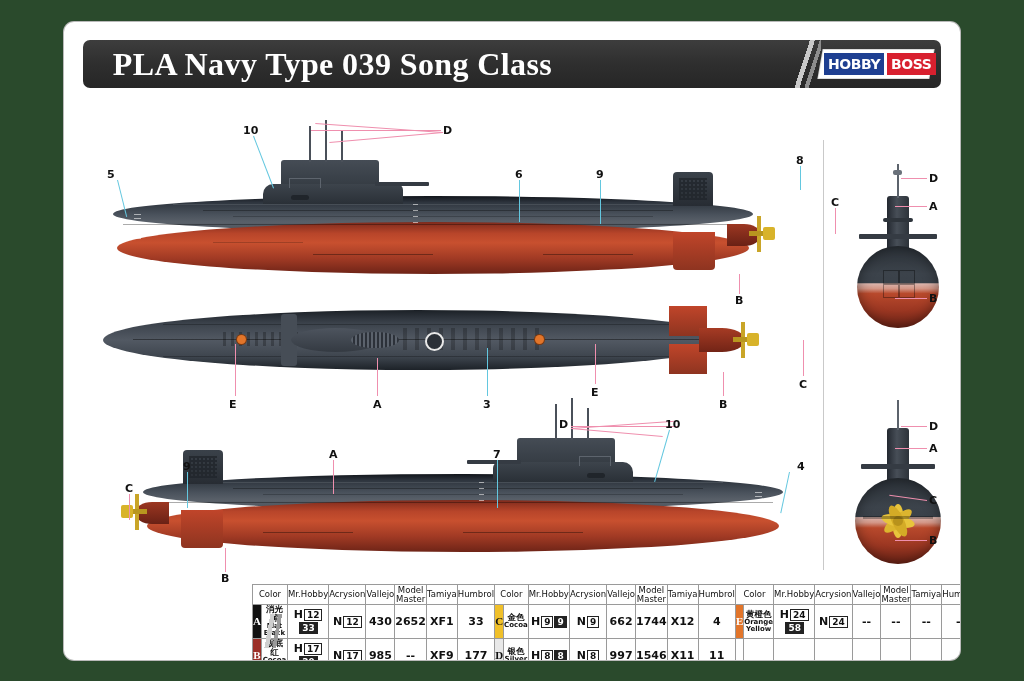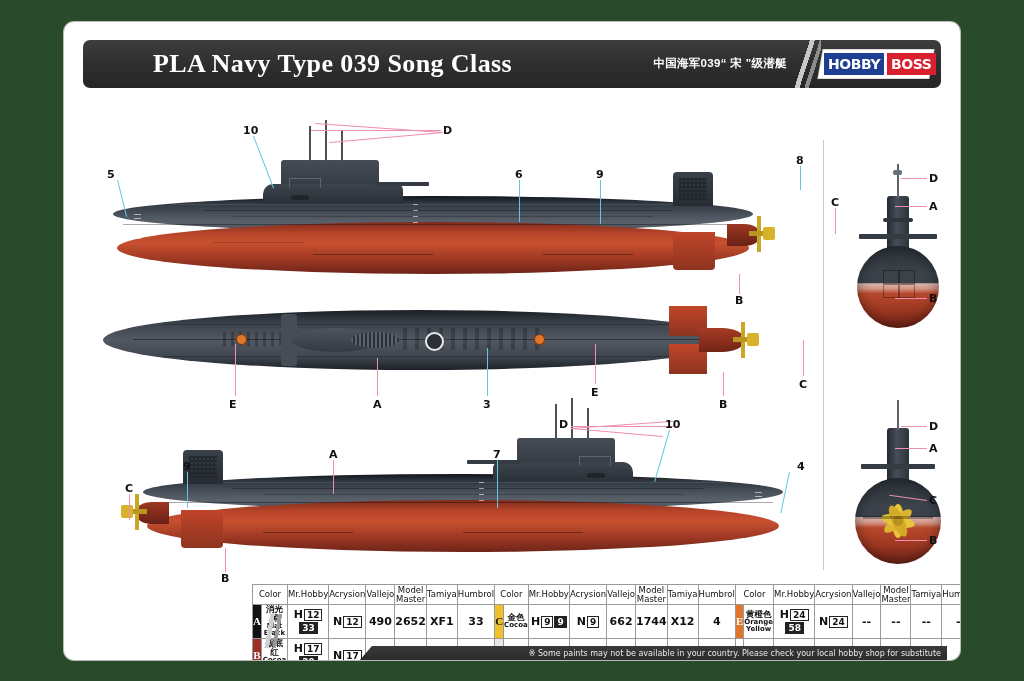--- a/index.html
+++ b/index.html
@@ -22,21 +22,21 @@
     border-radius:7px;
     display:flex;align-items:center;
   }
   .hdr-cn-blk{width:112px;text-align:center;color:#fff;line-height:1.05;flex:none;}
   .hdr-cn1{font-size:14px;font-weight:bold;letter-spacing:1px;}
   .hdr-cn2{font-size:9.5px;font-weight:bold;letter-spacing:.2px;margin-top:2px;
            font-family:"DejaVu Sans",sans-serif;transform:scaleX(.94);}
   .hdr-title{
     flex:1;text-align:center;color:#fff;
     font-family:"Liberation Serif",serif;font-weight:bold;
-    font-size:26px;letter-spacing:.4px;padding-left:10px;
+    font-size:32px;letter-spacing:.4px;padding-left:10px;
   }
   .hdr-right{width:215px;text-align:right;color:#fff;line-height:1.18;padding-right:8px;flex:none;}
   .hdr-r1{font-size:15.5px;font-weight:bold;letter-spacing:.3px;}
   .hdr-r2{font-size:11.5px;font-weight:bold;letter-spacing:.3px;}
   .hdr-slash{width:26px;height:48px;flex:none;
     background:linear-gradient(108deg,transparent 0 36%,#c9c9c9 36% 48%,transparent 48% 60%,#8d8d8d 60% 70%,transparent 70%);}
   .logo{
     width:110px;height:28px;flex:none;margin-right:10px;position:relative;
     background:#ffffff;transform:skewX(-10deg);
     display:flex;align-items:center;box-shadow:0 0 0 1px #ddd;
@@ -123,21 +123,20 @@
 </style>
 </head>
 <body>
 
 <div class="frame">
 <div class="card">
 
   <div class="hdr">
     <div class="hdr-title">PLA Navy Type 039 Song Class</div>
     <div class="hdr-right">
-      <div class="hdr-r2">中国海军039“ 宋 ”级潜艇</div>
     </div>
     <div class="hdr-slash"></div>
     <div class="logo">
       <span class="lb">HOBBY</span>
       <span class="lr">BOSS</span>
     </div>
   </div>
 
   <div class="art">
 
@@ -404,21 +403,21 @@
     </thead>
     <tbody id="paint-body">
           <tr>
             <td class="sw" style="background: rgb(17, 17, 17); color: rgb(255, 255, 255);">A</td>
             <td class="cname">
               <b>消光黑</b>
               <i>Flat Black</i>
             </td>
             <td class="code"><span>H</span><span class="n">12</span><span class="n inv">33</span></td>
             <td class="code"><span>N</span><span class="n">12</span></td>
-            <td class="nobox">490</td>
+            <td class="nobox">430</td>
             <td class="nobox">2652</td>
             <td class="nobox">XF1</td>
             <td class="nobox">33</td>
             <td class="sw" style="background: rgb(240, 192, 42); color: rgb(17, 17, 17);">C</td>
             <td class="cname">
               <b>金色</b>
               <i>Cocoa</i>
             </td>
             <td class="code"><span>H</span><span class="n">9</span><span class="n inv">9</span></td>
             <td class="code"><span>N</span><span class="n">9</span></td>
@@ -467,18 +466,15 @@
             <td class="code"></td>
             <td class="nobox"></td>
             <td class="nobox"></td>
             <td class="nobox"></td>
             <td class="nobox"></td>
           </tr>
         </tbody>
   </table>
 
   <div class="kitslash"></div>
-  <div class="footnote">
-    <span>※ Some paints may not be available in your country. Please check your local hobby shop for substitute</span>
-  </div>
 
 </div>
 </div>
 
 </body></html>

